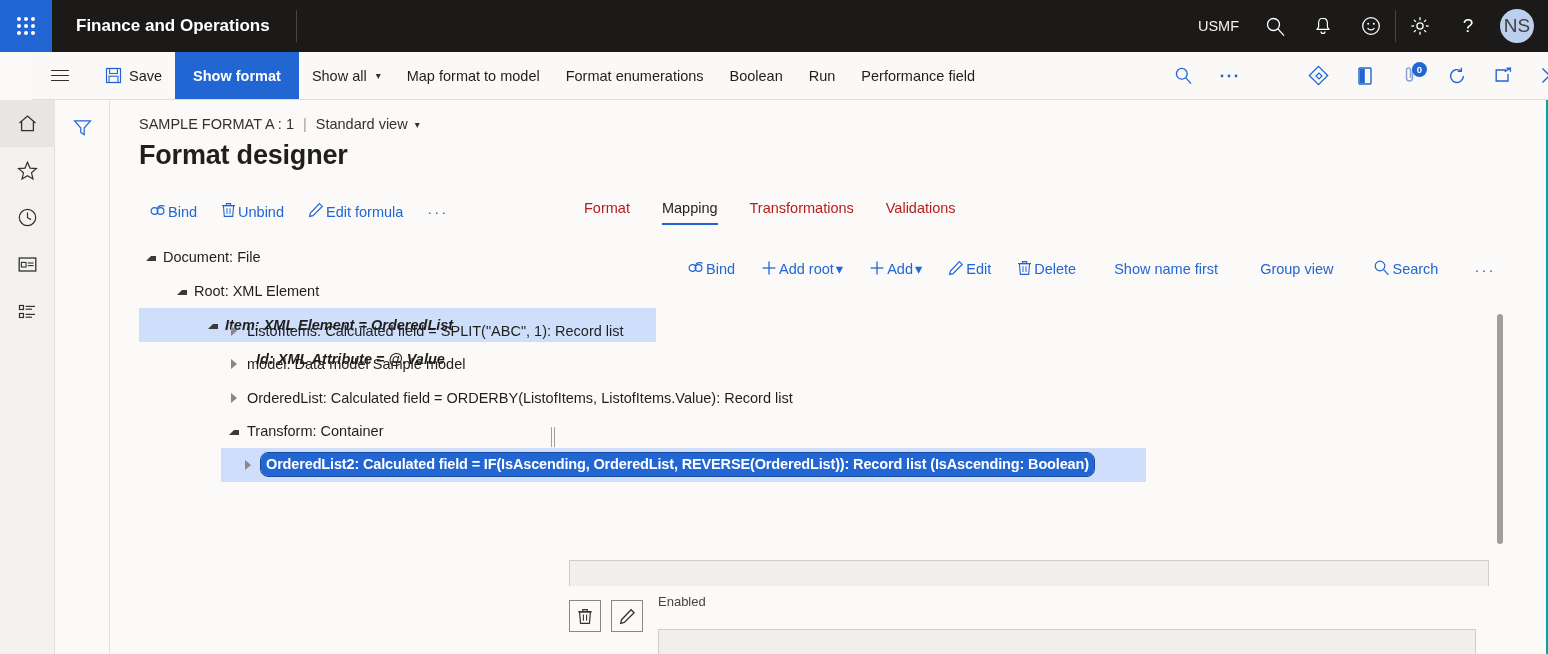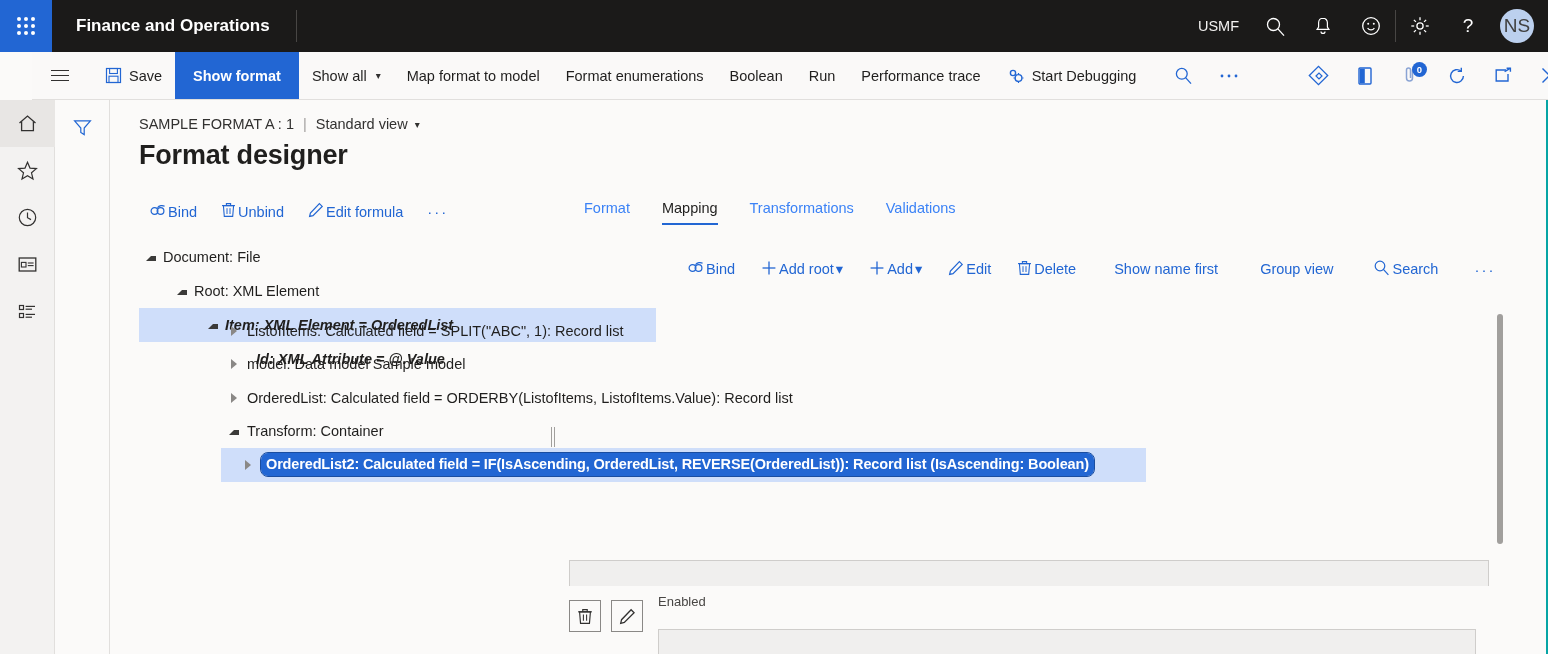--- a/index.html
+++ b/index.html
@@ -252,21 +252,21 @@
   .rpane {
     position: absolute; left: 457px; top: 78px;
     width: 980px; height: 476px;
   }
   .tabs {
     position: absolute; left: 0; top: 16px;
     display: flex; align-items: flex-end; gap: 0px;
   }
   .tab {
     font-size: 14.5px;
-    color: #3b82f6;
+    color: #b91c1c;
     padding: 6px 16px 9px 16px;
     cursor: pointer;
     white-space: nowrap;
     position: relative;
   }
   .tab.active { color: #201f1e; font-weight: normal; }
   .tab.active::after {
     content: "";
     position: absolute;
     left: 16px; right: 16px; bottom: 0;
@@ -472,38 +472,23 @@
 
     <div class="cmd">
       <span>Boolean</span>
     </div>
 
     <div class="cmd">
       <span>Run</span>
     </div>
 
     <div class="cmd">
-      <span>Performance trace</span>
-    </div>
-
-    <div class="cmd">
-      <span class="cmd-icon">
-        <svg width="18" height="18" viewBox="0 0 18 18">
-            <circle cx="6" cy="6" r="2.6" fill="none" stroke="#2266d3" stroke-width="1.4"></circle>
-            <circle cx="11.5" cy="11" r="3.4" fill="none" stroke="#2266d3" stroke-width="1.4"></circle>
-            <g stroke="#2266d3" stroke-width="1.2">
-              <line x1="11.5" y1="6" x2="11.5" y2="7.2"></line>
-              <line x1="11.5" y1="14.8" x2="11.5" y2="16"></line>
-              <line x1="6.5" y1="11" x2="7.7" y2="11"></line>
-              <line x1="15.3" y1="11" x2="16.5" y2="11"></line>
-            </g>
-          </svg>
-      </span>
-      <span>Start Debugging</span>
-    </div>
+      <span>Performance field</span>
+    </div>
+
 
     <div class="cmd-spacer"></div>
 
     <div class="cmdicon">
       <svg width="19" height="19" viewBox="0 0 19 19">
           <circle cx="7.8" cy="7.8" r="5.4" fill="none" stroke="#2266d3" stroke-width="1.3"></circle>
           <line x1="11.6" y1="11.6" x2="17" y2="17.6" stroke="#2266d3" stroke-width="1.3"></line>
         </svg>
     </div>
     <div class="cmdicon">

